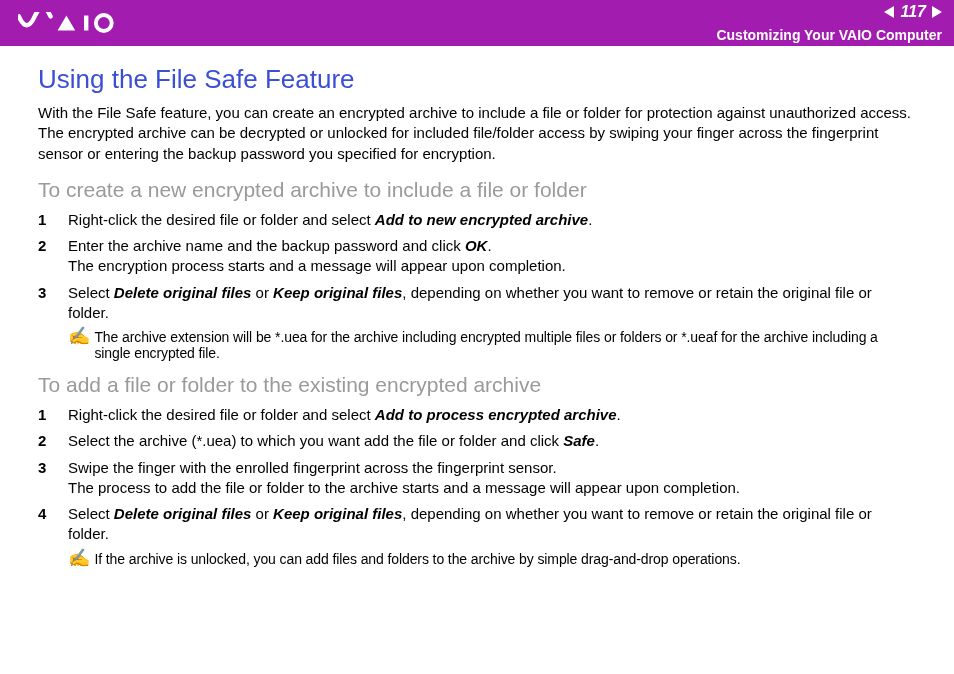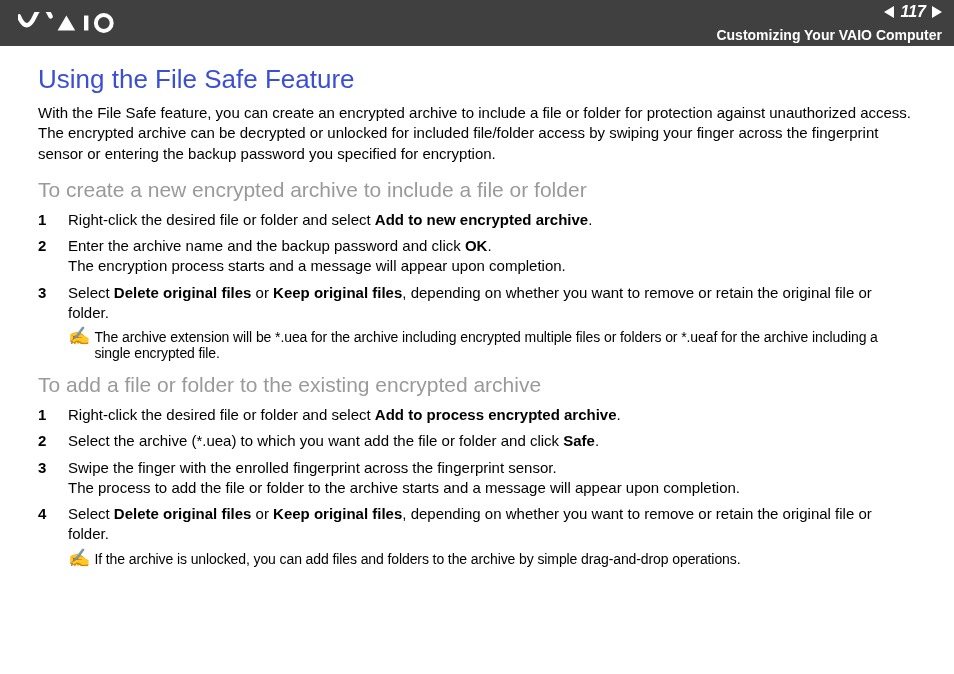--- a/index.html
+++ b/index.html
@@ -5,21 +5,21 @@
   body {
     margin: 0;
     padding: 0;
     font-family: Arial, Helvetica, sans-serif;
     width: 954px;
     background: #fff;
     color: #000;
   }
   .page { width: 954px; }
   .header {
-    background: #404040;
+    background: #a21caf;
     height: 46px;
     display: flex;
     align-items: center;
     justify-content: space-between;
     padding: 0 12px 0 18px;
   }
   .logo { display: flex; align-items: center; }
   .logo svg { height: 22px; width: auto; }
   .header-right {
     display: flex; flex-direction: column; align-items: flex-end;
@@ -53,21 +53,21 @@
   ol.steps li .txt { flex: 1; }
   .note {
     display: flex; align-items: flex-start; gap: 4px;
     margin: 6px 0 12px 30px; font-size: 14px;
   }
   .note .pencil { font-size: 18px; line-height: 1; margin-top: -2px; }
   .note .ntxt {
     font-family: Arial, Helvetica, sans-serif;
     font-stretch: condensed; letter-spacing: -0.1px;
   }
-  .b { font-weight: bold; }
+  .b { font-weight: bold; font-style: italic; }
 </style>
 </head>
 <body>
 
 <div class="page">
 
   <div class="header">
     <div class="logo">
       <svg viewBox="0 0 260 50">
         <path d="M2 10 Q 20 50 38 10 Q 56 -30 74 10" stroke="#fff" stroke-width="10" fill="none" stroke-linecap="round"></path>

